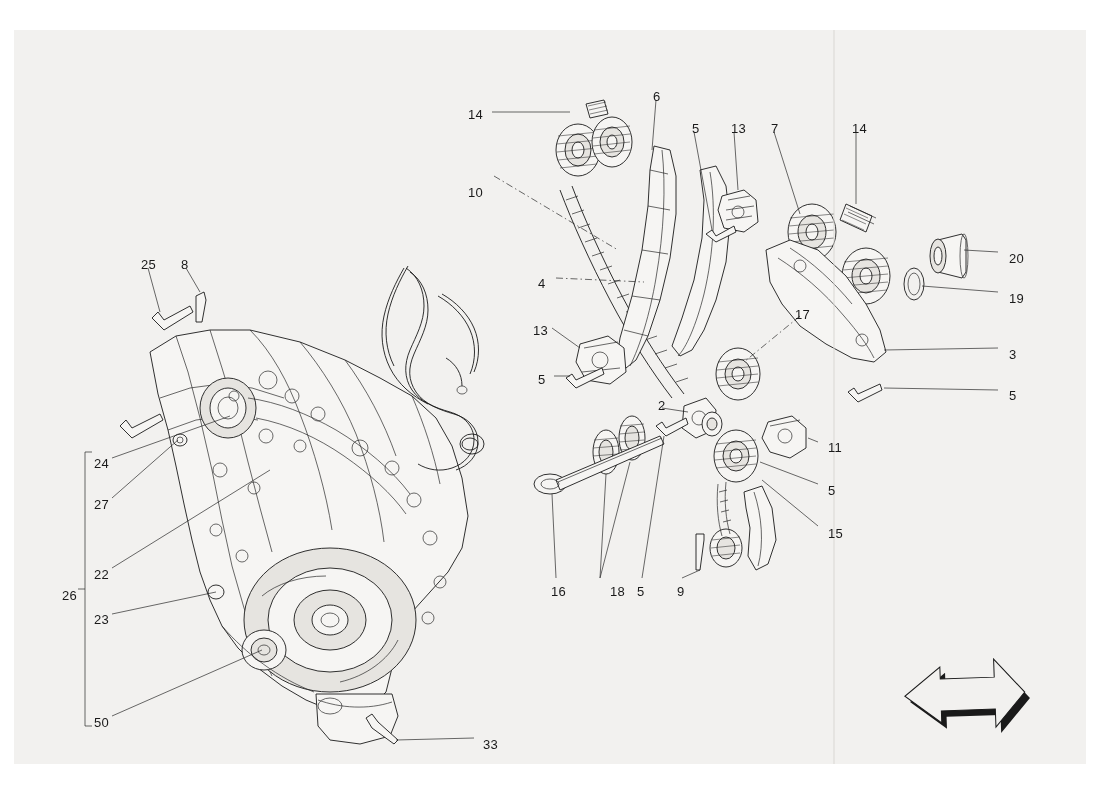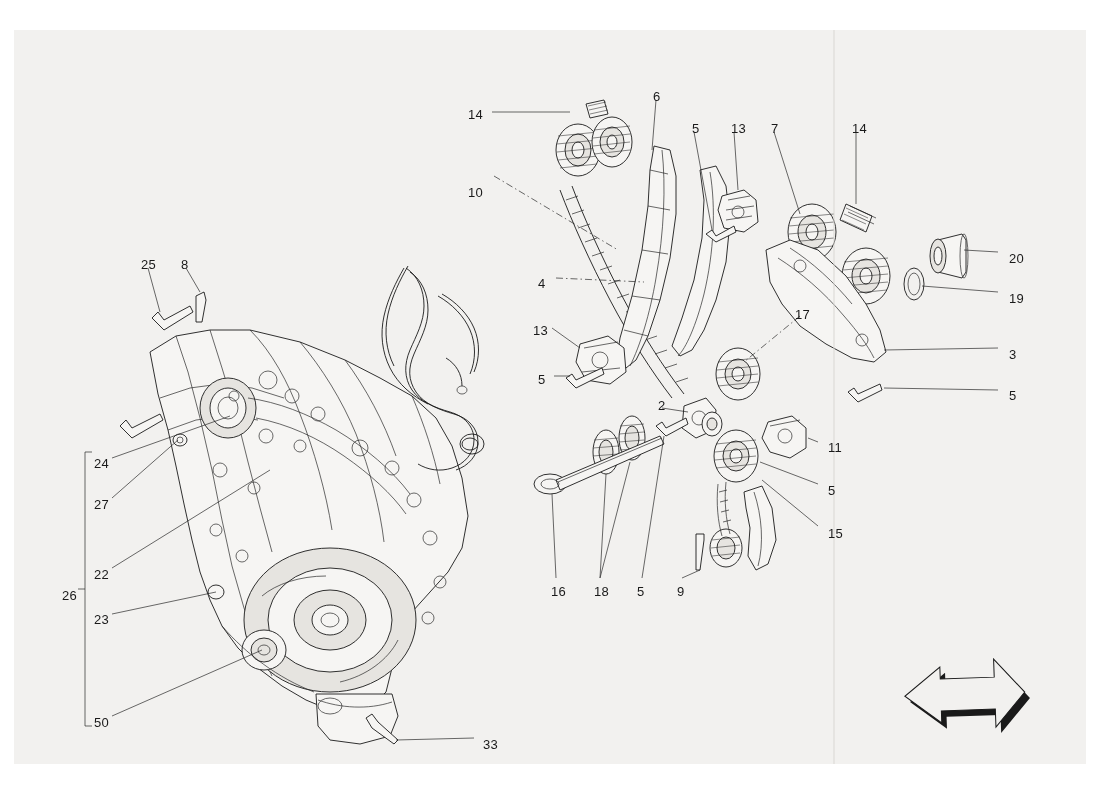--- a/index.html
+++ b/index.html
@@ -374,21 +374,21 @@
   <div class="callout" style="left:538px;top:373px">5</div>
   <div class="callout" style="left:1009px;top:389px">5</div>
   <div class="callout" style="left:658px;top:399px">2</div>
   <div class="callout" style="left:828px;top:441px">11</div>
   <div class="callout" style="left:94px;top:457px">24</div>
   <div class="callout" style="left:828px;top:484px">5</div>
   <div class="callout" style="left:94px;top:498px">27</div>
   <div class="callout" style="left:828px;top:527px">15</div>
   <div class="callout" style="left:94px;top:568px">22</div>
   <div class="callout" style="left:551px;top:585px">16</div>
-  <div class="callout" style="left:594px;top:585px">18</div>
+  <div class="callout" style="left:610px;top:585px">18</div>
   <div class="callout" style="left:637px;top:585px">5</div>
   <div class="callout" style="left:677px;top:585px">9</div>
   <div class="callout" style="left:62px;top:589px">26</div>
   <div class="callout" style="left:94px;top:613px">23</div>
   <div class="callout" style="left:94px;top:716px">50</div>
   <div class="callout" style="left:483px;top:738px">33</div>
 
 </div>
 
 </body></html>

